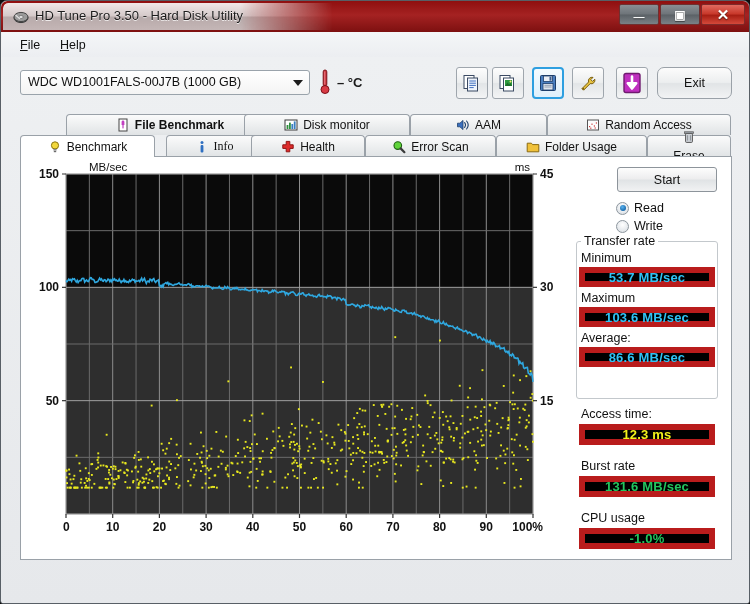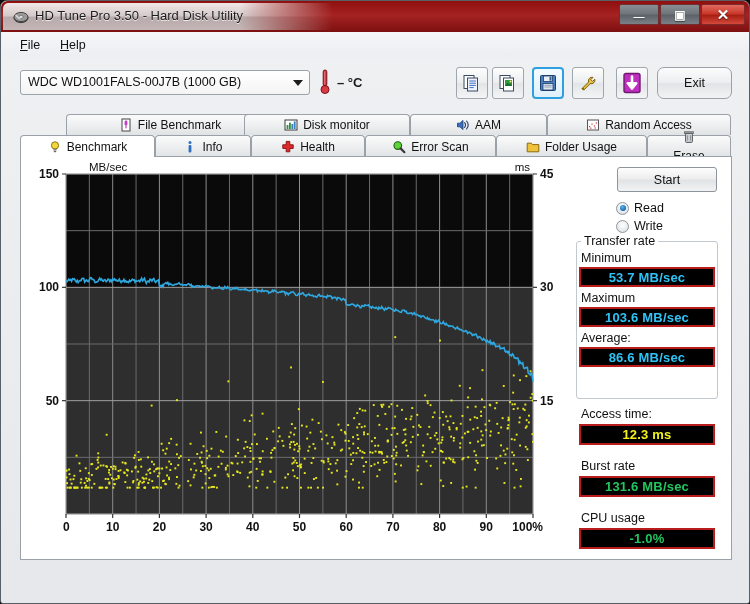--- a/index.html
+++ b/index.html
@@ -178,21 +178,21 @@
   #group-transfer {
     position: absolute; left: 0px; top: 78px; width: 142px; height: 158px;
     border: 1px solid #c3c8cc; border-radius: 3px;
   }
   #group-transfer-label {
     position: absolute; left: 4px; top: -8px; background: #ffffff;
     padding: 0 3px; font-size: 12.5px; color: #111; white-space: nowrap;
   }
   .fld-label { position: absolute; font-size: 12.5px; color: #111; white-space: nowrap; }
   .lcd {
-    position: absolute; background: #000000; border: 2px solid #b91c1c;
+    position: absolute; background: #000000; border: 6px solid #b91c1c;
     display:flex; align-items:center; justify-content:center;
     font-size: 13px; font-weight: bold; letter-spacing: .2px;
   }
   .lcd.cyan  { color: #2fc3f5; }
   .lcd.yellow{ color: #f2f21a; }
   .lcd.white { color: #22c55e; }
 
   #lbl-min  { left: 5px;  top: 88px; }
   #val-min  { left: 3px;  top: 104px; width: 136px; height: 20px; }
   #lbl-max  { left: 5px;  top: 128px; }
@@ -311,21 +311,21 @@
     </span>
   </div>
 
   <div id="btn-exit">
     <span>Exit</span>
   </div>
 
   <div id="tabs-wrap">
 
     <div id="tabrow1">
-      <div class="tab" style="left:46px;width:208px;">
+      <div class="tab" style="left:46px;width:208px;font-weight:bold;">
         <span class="ticon">
           <svg width="14" height="14" viewBox="0 0 14 14">
             <rect x="3" y="1" width="8" height="12" fill="#ffffff" stroke="#444" stroke-width="1"></rect>
             <rect x="5.6" y="2.6" width="2.8" height="5" rx="1.4" fill="#c23fc2"></rect>
             <rect x="6.4" y="7.4" width="1.2" height="3" fill="#c23fc2"></rect>
           </svg>
         </span>
         <span>File Benchmark</span>
       </div>
       <div class="tab" style="left:390px;width:137px;">
@@ -371,21 +371,21 @@
       <div class="tab active" style="left:0px;width:135px;">
         <span class="ticon">
           <svg width="14" height="14" viewBox="0 0 14 14">
             <circle cx="7" cy="5.4" r="3.6" fill="#f2d83c" stroke="#8a7410" stroke-width="1"></circle>
             <rect x="5.4" y="9" width="3.2" height="1.5" fill="#8a8a8a"></rect>
             <rect x="5.8" y="10.8" width="2.4" height="1.4" fill="#6a6a6a"></rect>
           </svg>
         </span>
         <span>Benchmark</span>
       </div>
-      <div class="tab" style="left:135px;width:96px;">
+      <div class="tab" style="left:146px;width:96px;font-family:Liberation Serif, serif;">
         <span class="ticon">
           <svg width="14" height="14" viewBox="0 0 14 14">
             <circle cx="7" cy="2.6" r="1.5" fill="#2f6fc1"></circle>
             <rect x="5.6" y="5" width="2.8" height="7.6" rx="1" fill="#2f6fc1"></rect>
           </svg>
         </span>
         <span>Info</span>
       </div>
       <div class="tab" style="left:345px;width:131px;">
         <span class="ticon">

